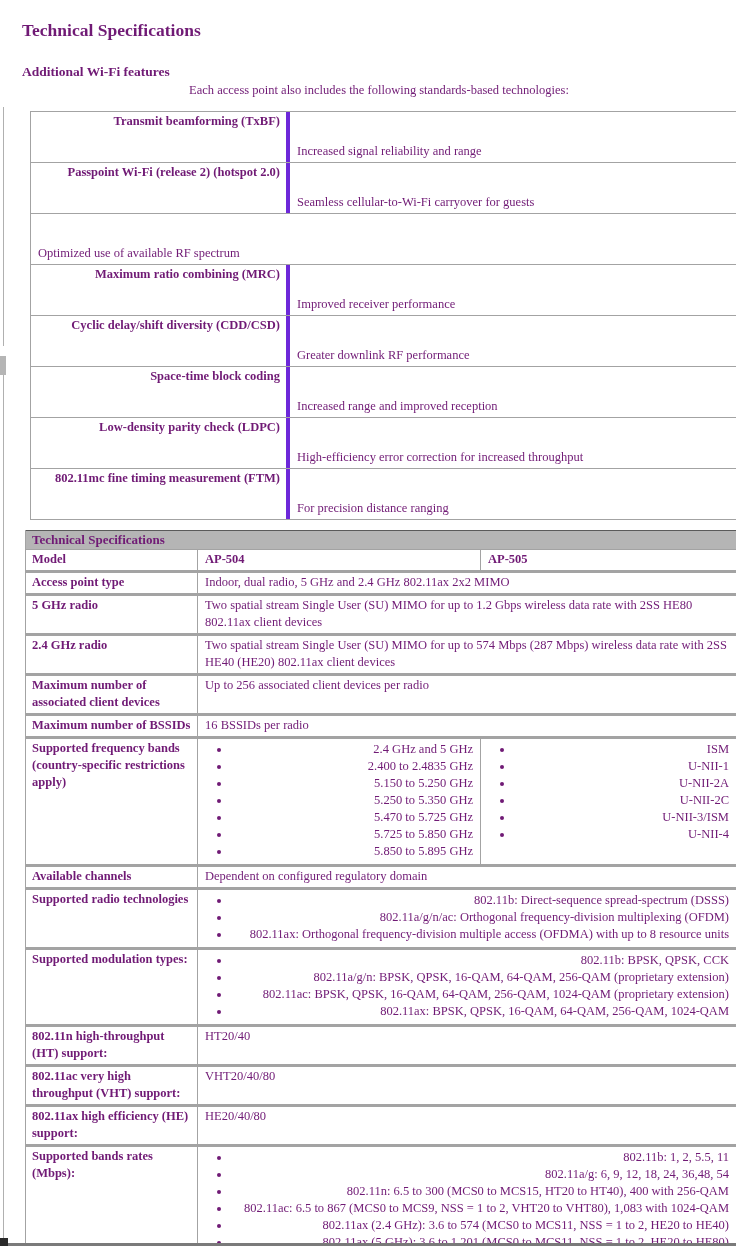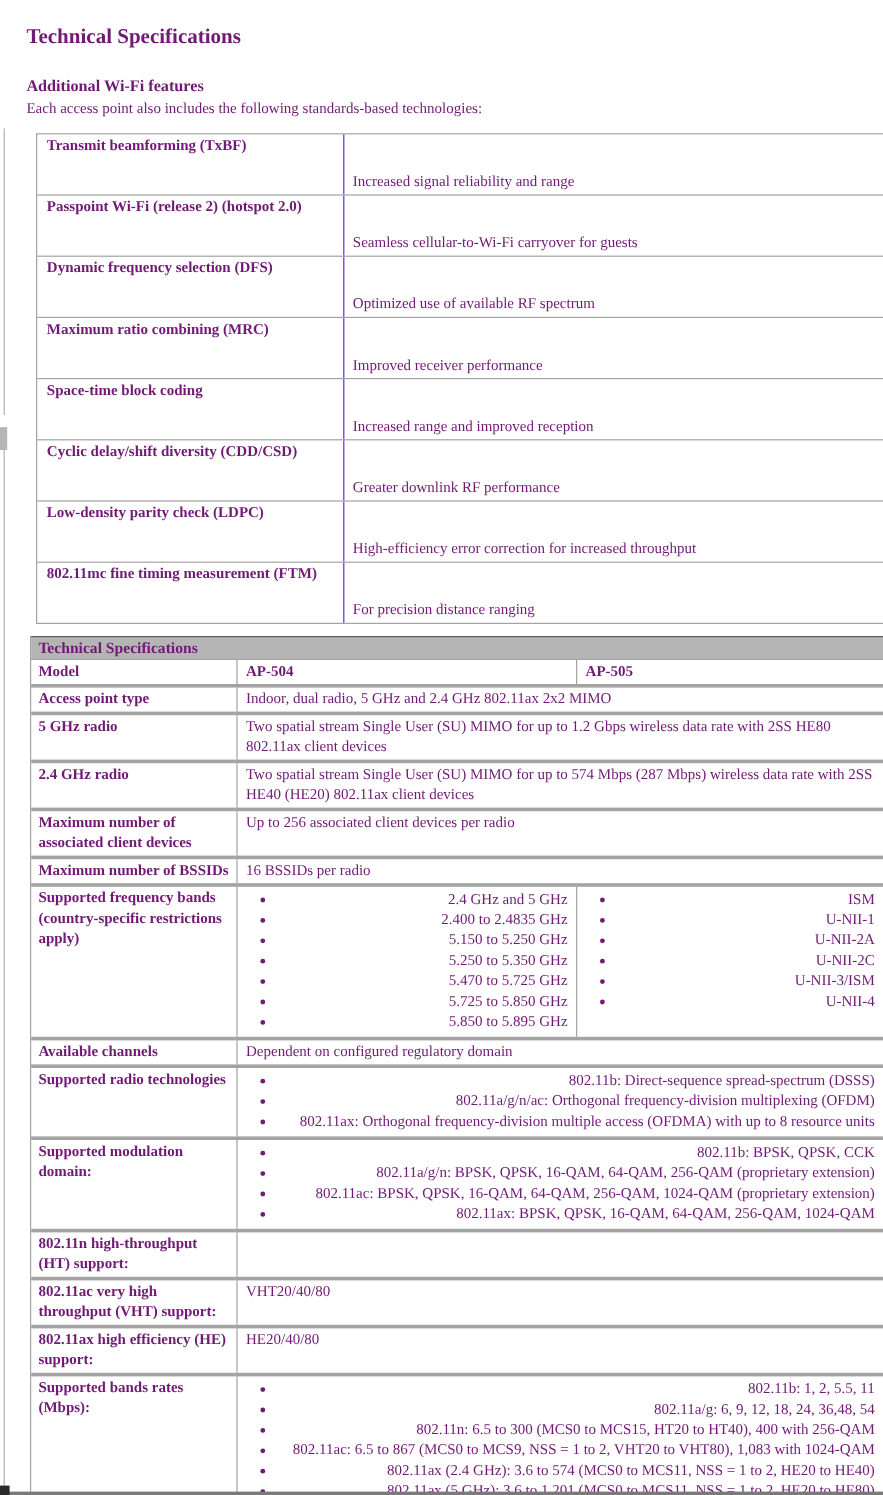--- a/index.html
+++ b/index.html
@@ -18,37 +18,39 @@
     font-size:17.5px; line-height:20px;
     font-weight:bold;
   }
   .section-heading {
     margin:24px 0 2px 22px;
     font-size:13.5px; line-height:16px;
     font-weight:bold;
   }
   .intro {
     margin:0 0 12px 22px;
+    text-align:center;
   }
 
   
   .features-table {
     margin-left:30px;
     width:705px;
     border:1px solid #a3a3a3;
     border-collapse:collapse;
   }
   .feat-row { display:flex; border-bottom:1px solid #a3a3a3; }
   .feat-row:last-child { border-bottom:none; }
   .feat-label {
     width:241px;
     padding:1px 6px 2px 8px;
     font-weight:bold;
-    border-right:1px solid #6d28d9;
+    border-right:4px solid #6d28d9;
     flex-shrink:0;
+    text-align:right;
   }
   .feat-benefit { flex:1; padding:1px 6px 2px 7px;margin-top:30px; }
 
   
   .spec-table {
     margin:10px 0 0 25px;
     width:710px;
     border:1px solid #a3a3a3;
     border-top:none;
   }
@@ -105,34 +107,33 @@
   <div class="features-table">
     <div class="feat-row">
       <div class="feat-label">Transmit beamforming (TxBF)</div>
       <div class="feat-benefit">Increased signal reliability and range</div>
     </div>
     <div class="feat-row">
       <div class="feat-label">Passpoint Wi-Fi (release 2) (hotspot 2.0)</div>
       <div class="feat-benefit">Seamless cellular-to-Wi-Fi carryover for guests</div>
     </div>
     <div class="feat-row">
-      <div class="feat-label">Dynamic frequency selection (DFS)</div>
       <div class="feat-benefit">Optimized use of available RF spectrum</div>
     </div>
     <div class="feat-row">
       <div class="feat-label">Maximum ratio combining (MRC)</div>
       <div class="feat-benefit">Improved receiver performance</div>
     </div>
     <div class="feat-row">
+      <div class="feat-label">Cyclic delay/shift diversity (CDD/CSD)</div>
+      <div class="feat-benefit">Greater downlink RF performance</div>
+    </div>
+    <div class="feat-row">
       <div class="feat-label">Space-time block coding</div>
       <div class="feat-benefit">Increased range and improved reception</div>
-    </div>
-    <div class="feat-row">
-      <div class="feat-label">Cyclic delay/shift diversity (CDD/CSD)</div>
-      <div class="feat-benefit">Greater downlink RF performance</div>
     </div>
     <div class="feat-row">
       <div class="feat-label">Low-density parity check (LDPC)</div>
       <div class="feat-benefit">High-efficiency error correction for increased throughput</div>
     </div>
     <div class="feat-row">
       <div class="feat-label">802.11mc fine timing measurement (FTM)</div>
       <div class="feat-benefit">For precision distance ranging</div>
     </div>
   </div>
@@ -210,33 +211,34 @@
       <div class="spec-value">
         <ul class="blist">
           <li>802.11b: Direct-sequence spread-spectrum (DSSS)</li>
           <li>802.11a/g/n/ac: Orthogonal frequency-division multiplexing (OFDM)</li>
           <li>802.11ax: Orthogonal frequency-division multiple access (OFDMA) with up to 8 resource units</li>
         </ul>
       </div>
     </div>
 
     <div class="spec-row">
-      <div class="spec-label">Supported modulation domain:</div>
+      <div class="spec-label">Supported modulation types:</div>
       <div class="spec-value">
         <ul class="blist">
           <li>802.11b: BPSK, QPSK, CCK</li>
           <li>802.11a/g/n: BPSK, QPSK, 16-QAM, 64-QAM, 256-QAM (proprietary extension)</li>
           <li>802.11ac: BPSK, QPSK, 16-QAM, 64-QAM, 256-QAM, 1024-QAM (proprietary extension)</li>
           <li>802.11ax: BPSK, QPSK, 16-QAM, 64-QAM, 256-QAM, 1024-QAM</li>
         </ul>
       </div>
     </div>
 
     <div class="spec-row">
       <div class="spec-label">802.11n high-throughput (HT) support:</div>
+      <div class="spec-value">HT20/40</div>
     </div>
 
     <div class="spec-row">
       <div class="spec-label">802.11ac very high throughput (VHT) support:</div>
       <div class="spec-value">VHT20/40/80</div>
     </div>
 
     <div class="spec-row">
       <div class="spec-label">802.11ax high efficiency (HE) support:</div>
       <div class="spec-value">HE20/40/80</div>

